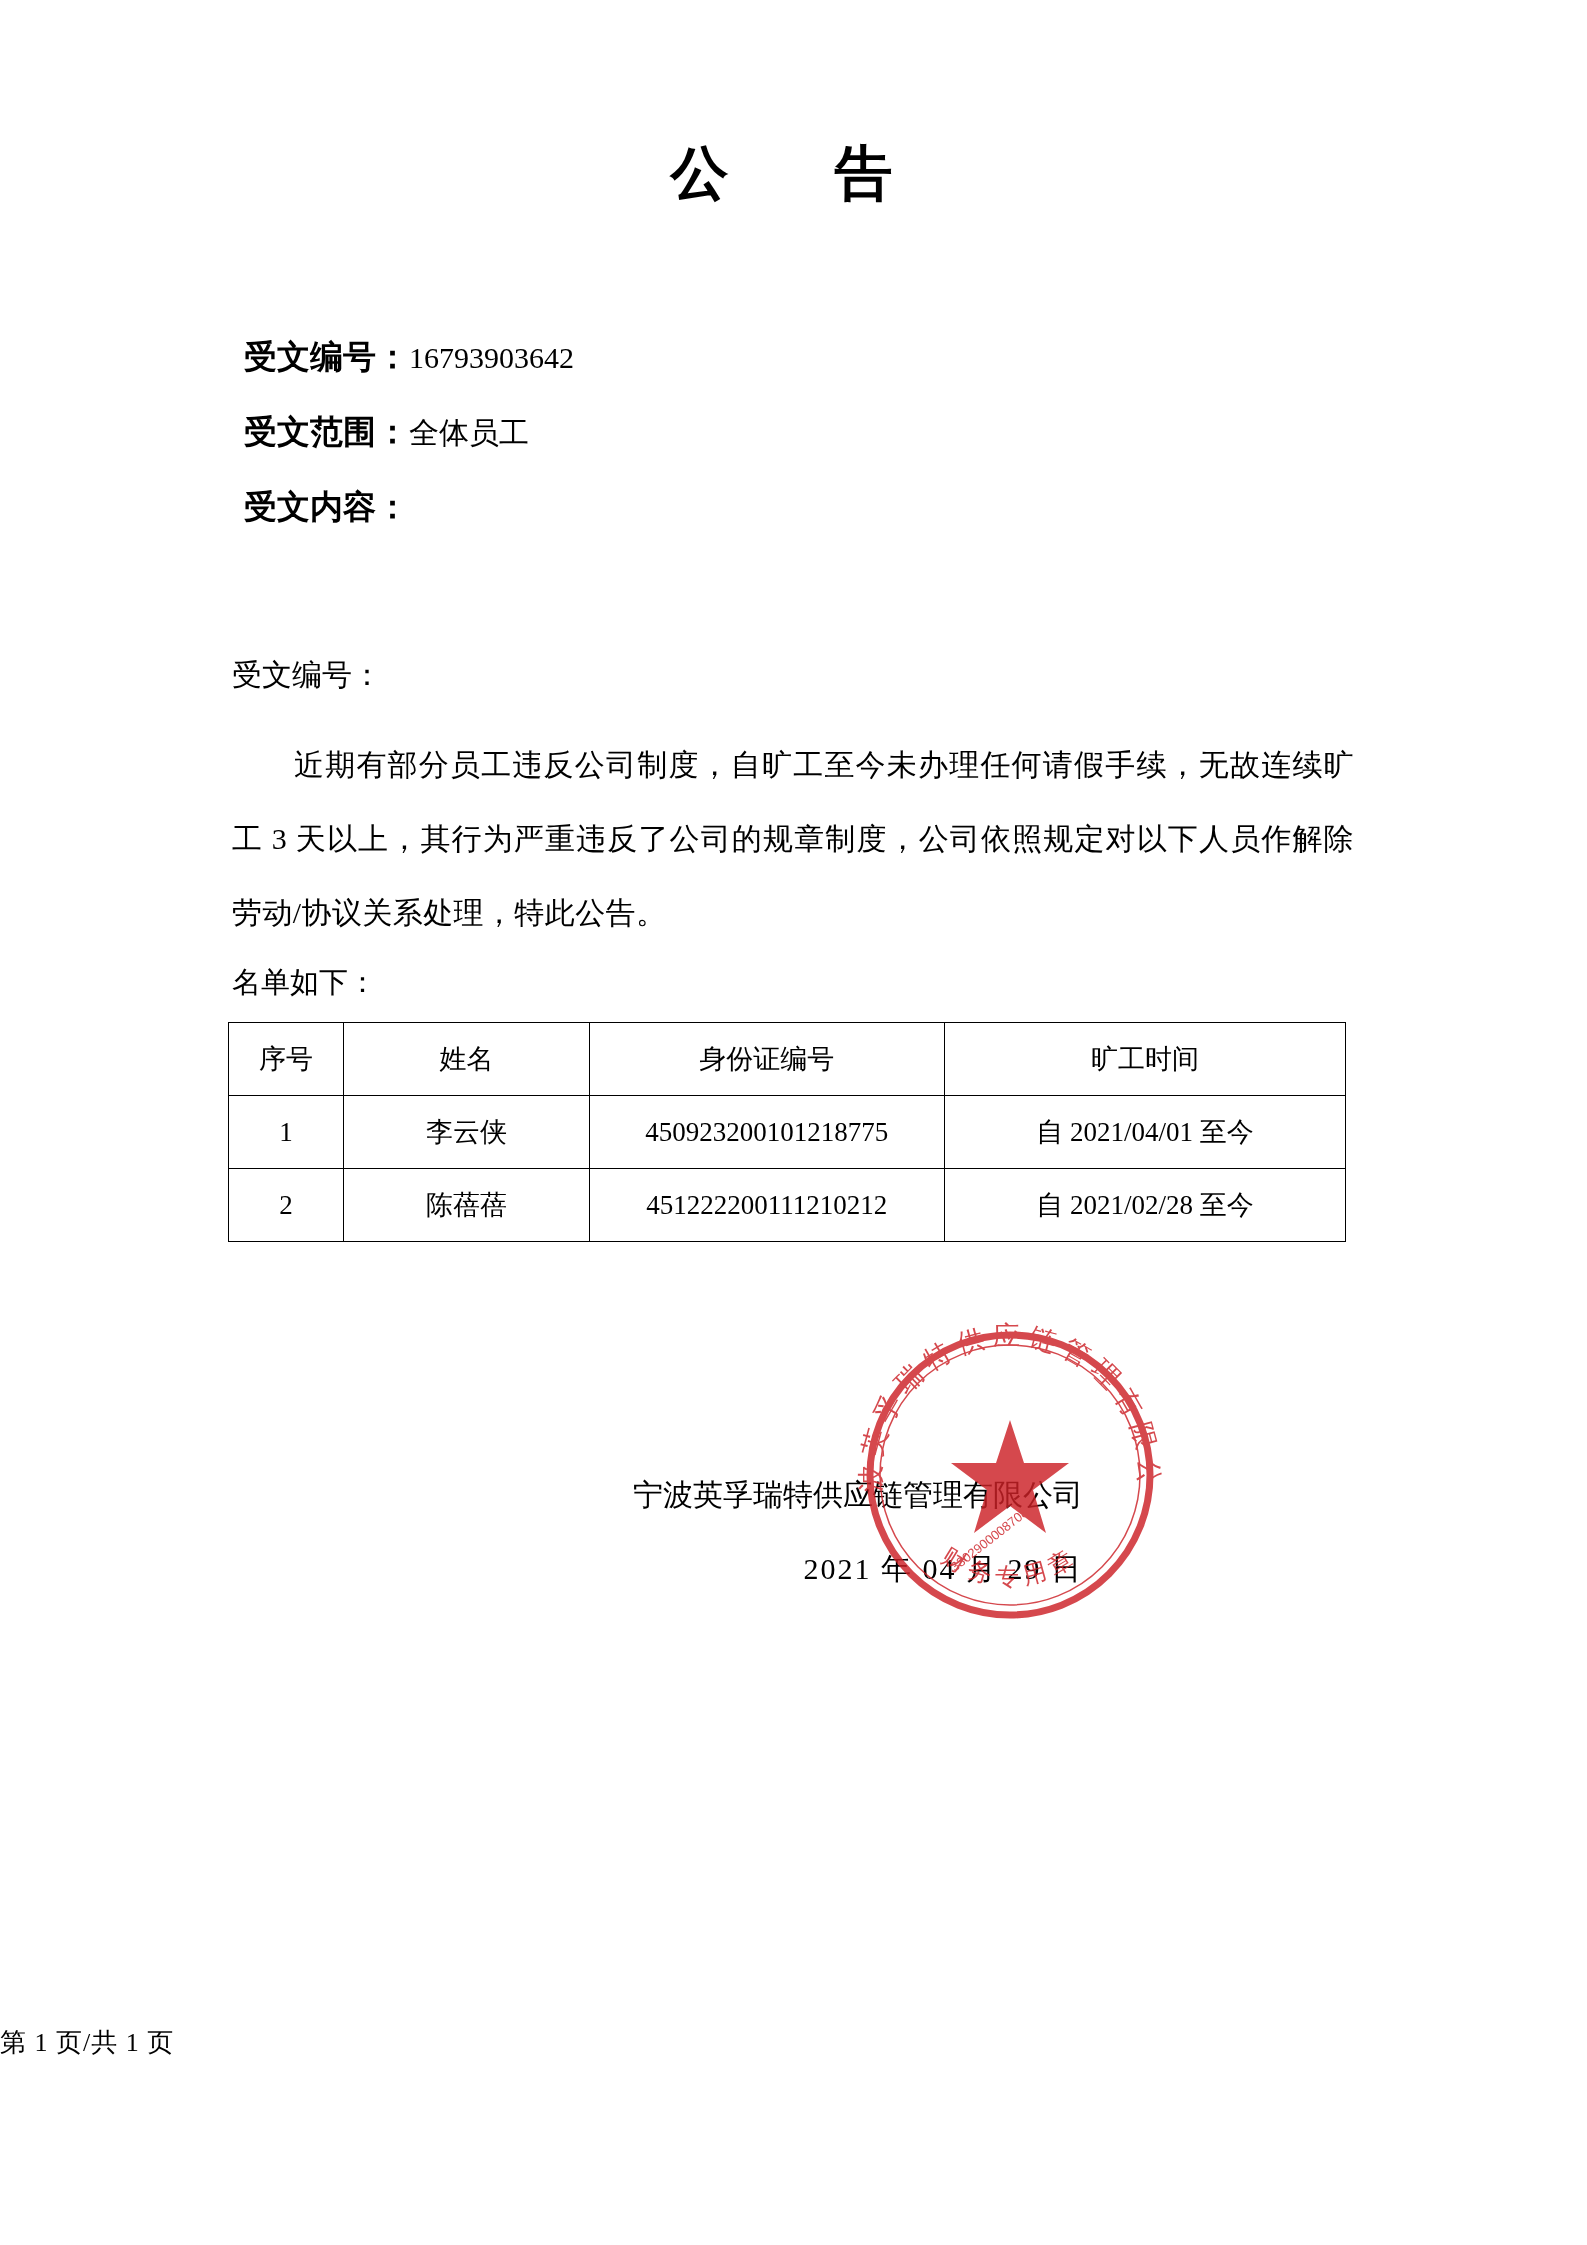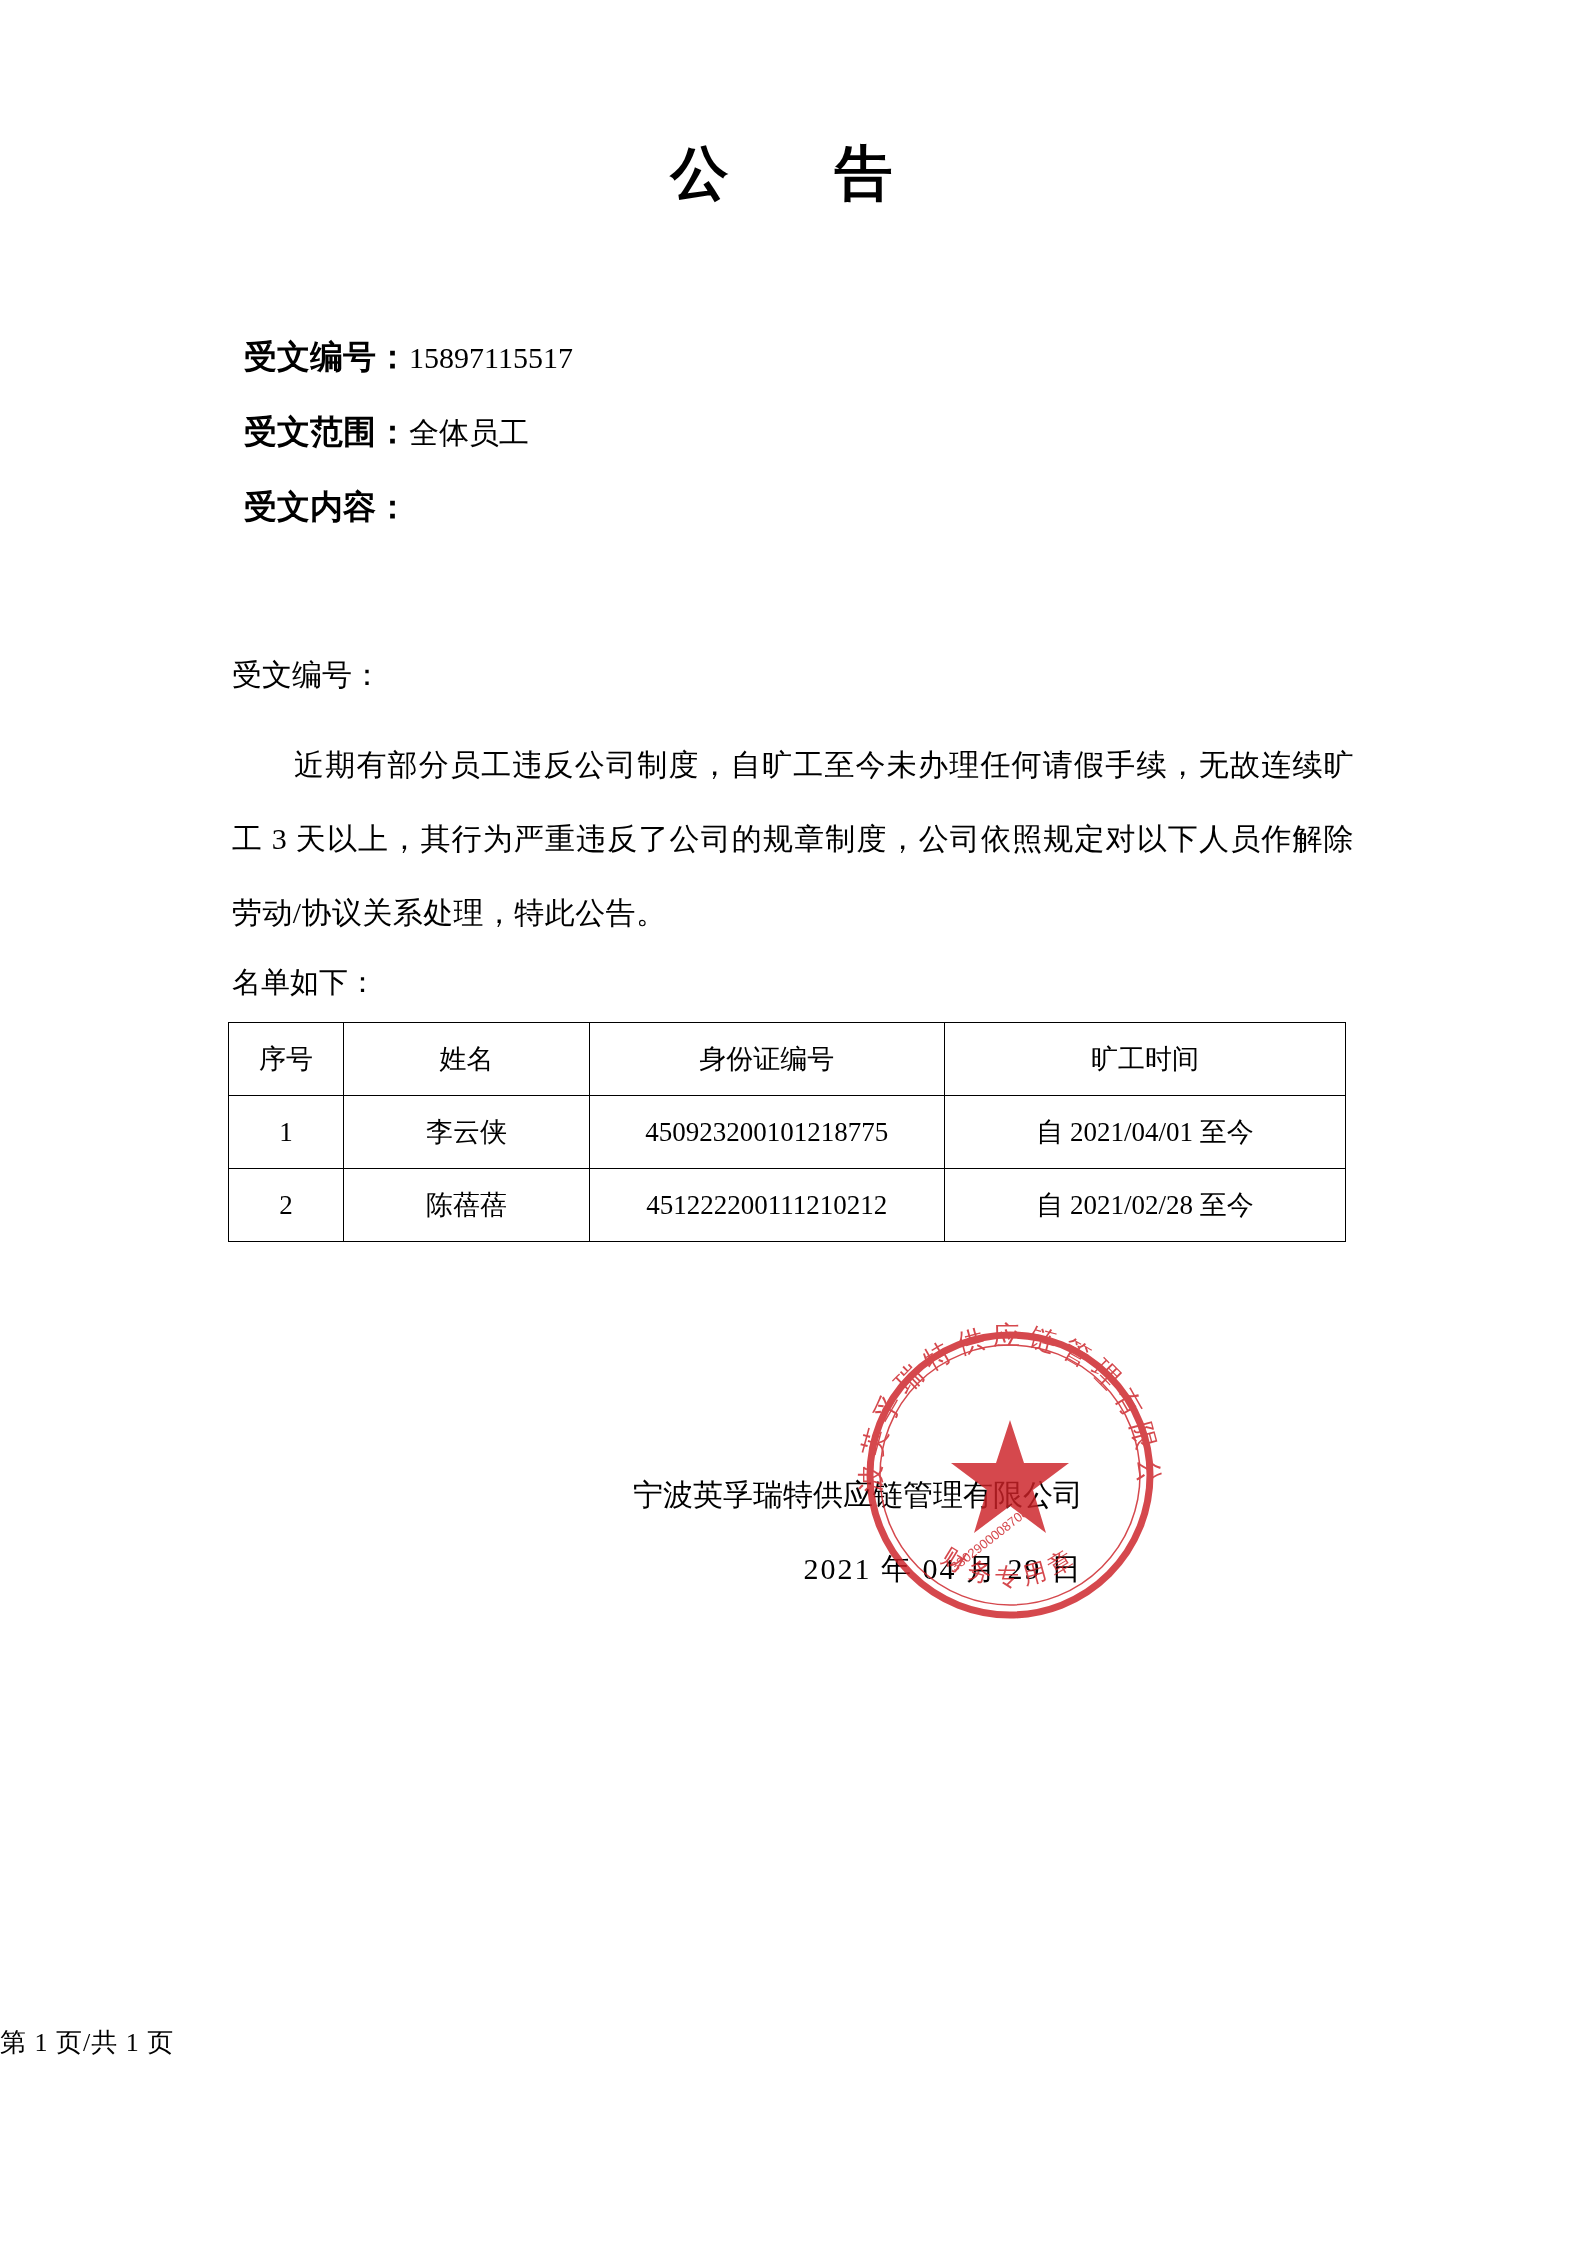--- a/index.html
+++ b/index.html
@@ -128,21 +128,21 @@
 </style>
 </head>
 <body>
 
 <div class="page">
 
   <div class="doc-title">公　告</div>
 
   <div class="fields">
     <div class="field-row">
-      <span class="field-label">受文编号：</span><span class="field-value">15897115517</span>
+      <span class="field-label">受文编号：</span><span class="field-value">16793903642</span>
     </div>
     <div class="field-row">
       <span class="field-label">受文范围：</span><span class="field-value">全体员工</span>
     </div>
     <div class="field-row">
       <span class="field-label">受文内容：</span><span class="field-value"></span>
     </div>
   </div>
 
   <div class="salutation">受文编号：</div>

